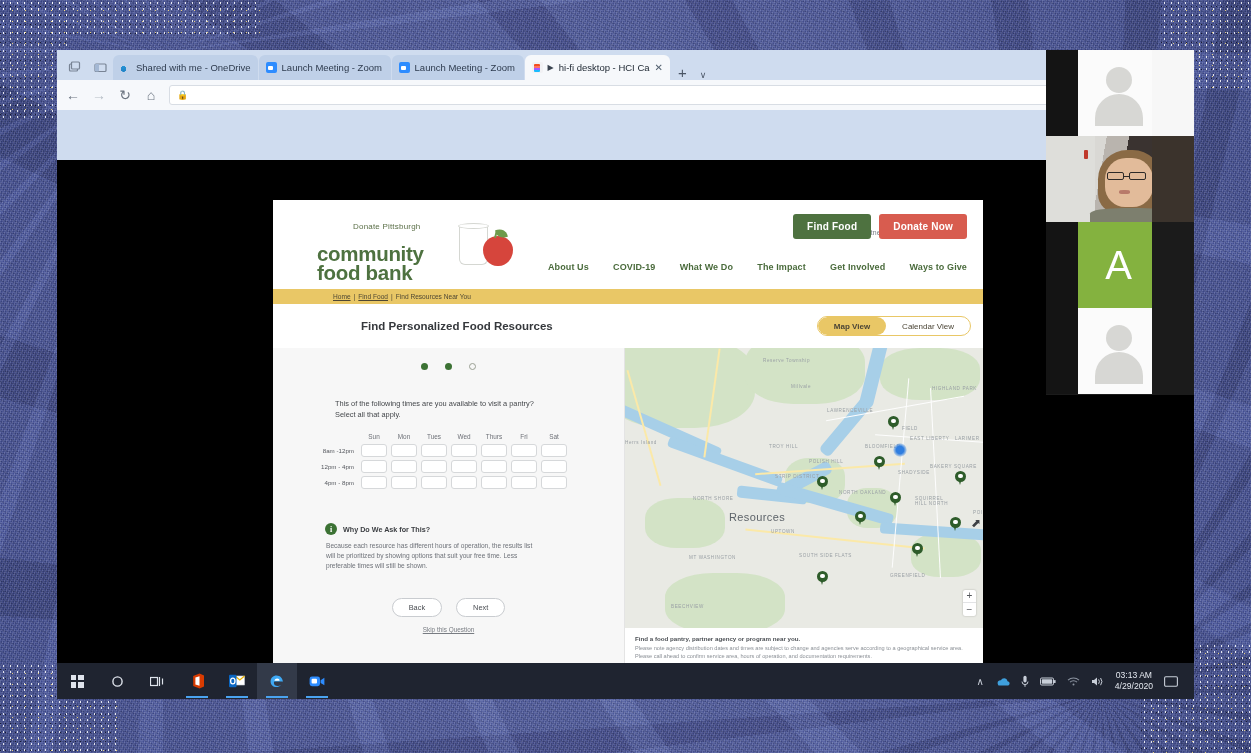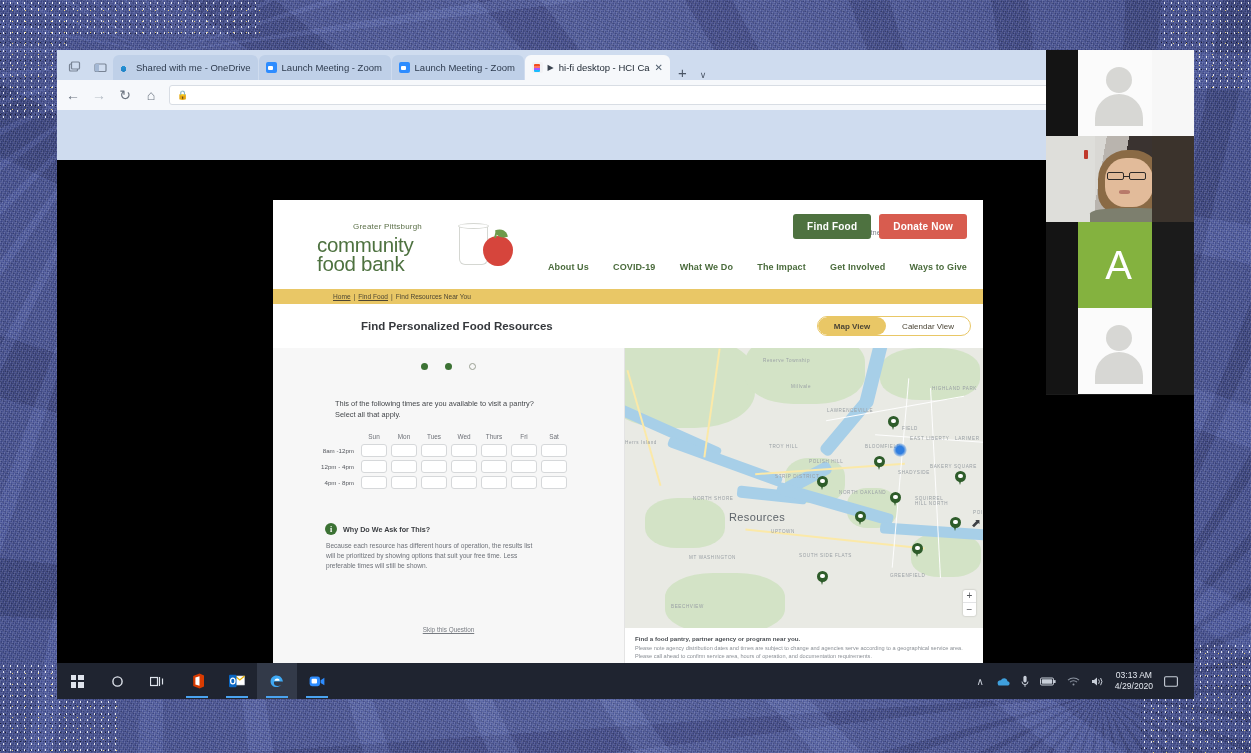--- a/index.html
+++ b/index.html
@@ -124,22 +124,22 @@
 
   
   #site-header { height: 89px; position: relative; background:#fff;}
   #logo { position: absolute; left: 44px; top: 22px; width: 220px; height: 56px; }
   #logo .greater {
     position: absolute; left: 36px; top: 0;
     font-size: 8px; color: #5c7049; letter-spacing: .2px;
     font-family: "Liberation Sans", sans-serif;
   }
   #logo .cfb {
-    position: absolute; left: 0; top: 13px;
-    font-size: 20.5px; line-height: 19px; font-weight: normal;
+    position: absolute; left: 0; top: 22px;
+    font-size: 20.5px; line-height: 19px; font-weight: bold;
     color: #4e7240; letter-spacing: -.3px;
   }
   #logo .cfb span { display: block; }
   #glass {
     position: absolute; left: 142px; top: 3px; width: 29px; height: 40px;
     border: 1.6px solid #d5d7d2; border-top: none;
     border-radius: 2px 2px 6px 6px; background: #fff;
   }
   #glass::before{content:"";position:absolute;left:-1.6px;top:-2px;width:29px;height:4px;border:1.6px solid #d5d7d2;border-radius:50%;background:#fff;}
   #apple {
@@ -432,21 +432,21 @@
       </div>
     </div>
   </div>
 
   <div id="figma-canvas">
 
     <div id="page">
 
       <div id="site-header">
         <div id="logo">
-          <div class="greater">Greater Pittsburgh</div>
+          <div class="greater">Donate Pittsburgh</div>
           <div class="cfb">
             <span>community</span>
             <span>food bank</span>
           </div>
           <div id="glass"></div>
           <div id="apple"></div>
         </div>
 
         <div id="utility-nav">
           <span class="ulink">Tools For Our Partners</span>
@@ -596,20 +596,24 @@
           </div>
 
           <div id="why-box">
             <div id="why-head">
               <span id="info-badge">i</span>
               <span id="why-title">Why Do We Ask for This?</span>
             </div>
             <div id="why-body">Because each resource has different hours of operation, the results list will be prioritized by showing options that suit your free time. Less preferable times will still be shown.</div>
           </div>
 
+          <div id="btn-row">
+            <span class="pillbtn">Back</span>
+            <span class="pillbtn">Next</span>
+          </div>
           <div id="skip-link">Skip this Question</div>
         </div>
 
         <div id="map-pane">
           <div id="map-canvas">
 
             <div class="green-patch" style="left:-20px;top:-10px;width:150px;height:90px;"></div>
             <div class="green-patch" style="left:120px;top:-14px;width:120px;height:70px;"></div>
             <div class="green-patch" style="left:255px;top:0px;width:100px;height:52px;"></div>
             <div class="green-patch" style="left:160px;top:110px;width:60px;height:45px;"></div>

